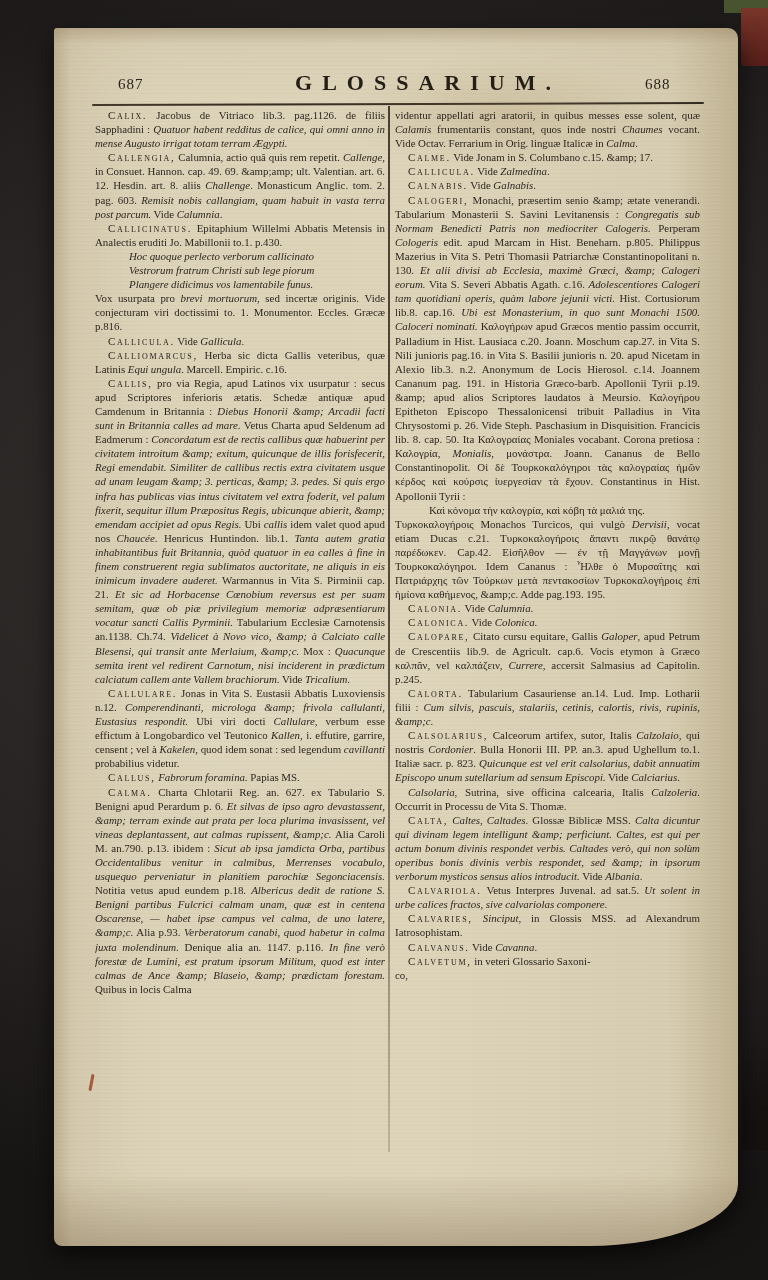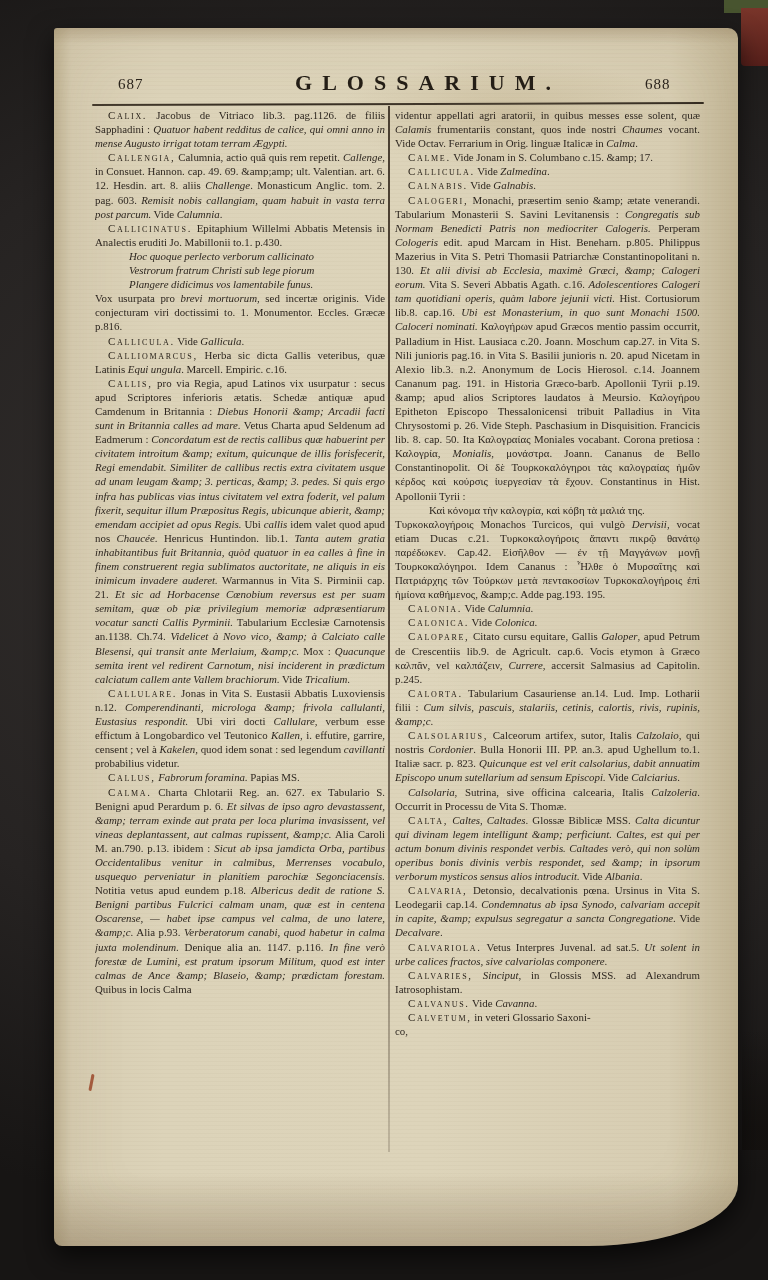--- a/index.html
+++ b/index.html
@@ -95,21 +95,20 @@
       <p class="par indent"><span class="hw">Calogeri,</span> Monachi, præsertim senio &amp;amp; ætate venerandi. Tabularium Monasterii S. Savini Levitanensis : <i>Congregatis sub Normam Benedicti Patris non mediocriter Calogeris.</i> Perperam <i>Cologeris</i> edit. apud Marcam in Hist. Beneharn. p.805. Philippus Mazerius in Vita S. Petri Thomasii Patriarchæ Constantinopolitani n. 130. <i>Et alii divisi ab Ecclesia, maximè Græci, &amp;amp; Calogeri eorum.</i> Vita S. Severi Abbatis Agath. c.16. <i>Adolescentiores Calogeri tam quotidiani operis, quàm labore jejunii victi.</i> Hist. Cortusiorum lib.8. cap.16. <i>Ubi est Monasterium, in quo sunt Monachi 1500. Caloceri nominati.</i> Καλογήρων apud Græcos mentio passim occurrit, Palladium in Hist. Lausiaca c.20. Joann. Moschum cap.27. in Vita S. Nili junioris pag.16. in Vita S. Basilii junioris n. 20. apud Nicetam in Alexio lib.3. n.2. Anonymum de Locis Hierosol. c.14. Joannem Cananum pag. 191. in Historia Græco-barb. Apollonii Tyrii p.19. &amp;amp; apud alios Scriptores laudatos à Meursio. Καλογήρου Epitheton Episcopo Thessalonicensi tribuit Palladius in Vita Chrysostomi p. 26. Vide Steph. Paschasium in Disquisition. Francicis lib. 8. cap. 50. Ita Καλογραίας Moniales vocabant. Corona pretiosa : Καλογρία, <i>Monialis</i>, μονάστρα. Joann. Cananus de Bello Constantinopolit. Οἱ δὲ Τουρκοκαλόγηροι τὰς καλογραίας ἡμῶν κέρδος καὶ κούρσις ἰυεργεσίαν τὰ ἔχουν. Constantinus in Hist. Apollonii Tyrii :</p>
       <p class="par verse">Καὶ κόνομα τὴν καλογρία, καὶ κόβη τὰ μαλιά της.</p>
       <p class="par cont">Τυρκοκαλογήροις Monachos Turcicos, qui vulgò <i>Dervisii</i>, vocat etiam Ducas c.21. Τυρκοκαλογήροις ἅπαντι πικρῷ θανάτῳ παρέδωκεν. Cap.42. Εἰσῆλθον — ἐν τῇ Μαγγάνων μονῇ Τουρκοκαλόγηροι. Idem Cananus : Ἦλθε ὁ Μυρσαΐτης καὶ Πατριάρχης τῶν Τούρκων μετὰ πεντακοσίων Τυρκοκαλογήροις ἐπὶ ἡμίονα καθήμενος, &amp;amp;c. Adde pag.193. 195.</p>
       <p class="par indent"><span class="hw">Calonia.</span> Vide <i>Calumnia</i>.</p>
       <p class="par indent"><span class="hw">Calonica.</span> Vide <i>Colonica</i>.</p>
       <p class="par indent"><span class="hw">Calopare,</span> Citato cursu equitare, Gallis <i>Galoper</i>, apud Petrum de Crescentiis lib.9. de Agricult. cap.6. Vocis etymon à Græco καλπᾶν, vel καλπάζειν, <i>Currere</i>, accersit Salmasius ad Capitolin. p.245.</p>
       <p class="par indent"><span class="hw">Calorta.</span> Tabularium Casauriense an.14. Lud. Imp. Lotharii filii : <i>Cum silvis, pascuis, stalariis, cetinis, calortis, rivis, rupinis, &amp;amp;c.</i></p>
       <p class="par indent"><span class="hw">Calsolarius,</span> Calceorum artifex, sutor, Italis <i>Calzolaio</i>, qui nostris <i>Cordonier</i>. Bulla Honorii III. PP. an.3. apud Ughellum to.1. Italiæ sacr. p. 823. <i>Quicunque est vel erit calsolarius, dabit annuatim Episcopo unum sutellarium ad sensum Episcopi.</i> Vide <i>Calciarius</i>.</p>
       <p class="par indent"><i>Calsolaria</i>, Sutrina, sive officina calcearia, Italis <i>Calzoleria</i>. Occurrit in Processu de Vita S. Thomæ.</p>
       <p class="par indent"><span class="hw">Calta,</span> <i>Caltes</i>, <i>Caltades</i>. Glossæ Biblicæ MSS. <i>Calta dicuntur qui divinam legem intelligunt &amp;amp; perficiunt. Caltes, est qui per actum bonum divinis respondet verbis. Caltades verò, qui non solùm operibus bonis divinis verbis respondet, sed &amp;amp; in ipsorum verborum mysticos sensus alios introducit.</i> Vide <i>Albania</i>.</p>
-      <p class="par indent"><span class="hw">Calvaria,</span> Detonsio, decalvationis pœna. Ursinus in Vita S. Leodegarii cap.14. <i>Condemnatus ab ipsa Synodo, calvariam accepit in capite, &amp;amp; expulsus segregatur a sancta Congregatione.</i> Vide <i>Decalvare</i>.</p>
       <p class="par indent"><span class="hw">Calvariola.</span> Vetus Interpres Juvenal. ad sat.5. <i>Ut solent in urbe calices fractos, sive calvariolas componere.</i></p>
       <p class="par indent"><span class="hw">Calvaries,</span> <i>Sinciput</i>, in Glossis MSS. ad Alexandrum Iatrosophistam.</p>
       <p class="par indent"><span class="hw">Calvanus.</span> Vide <i>Cavanna</i>.</p>
       <p class="par indent"><span class="hw">Calvetum,</span> in veteri Glossario Saxoni-</p>
       <p class="par catchword">co,</p>
     </div>
 
   <div class="margin-mark"></div>
 </div>
 

